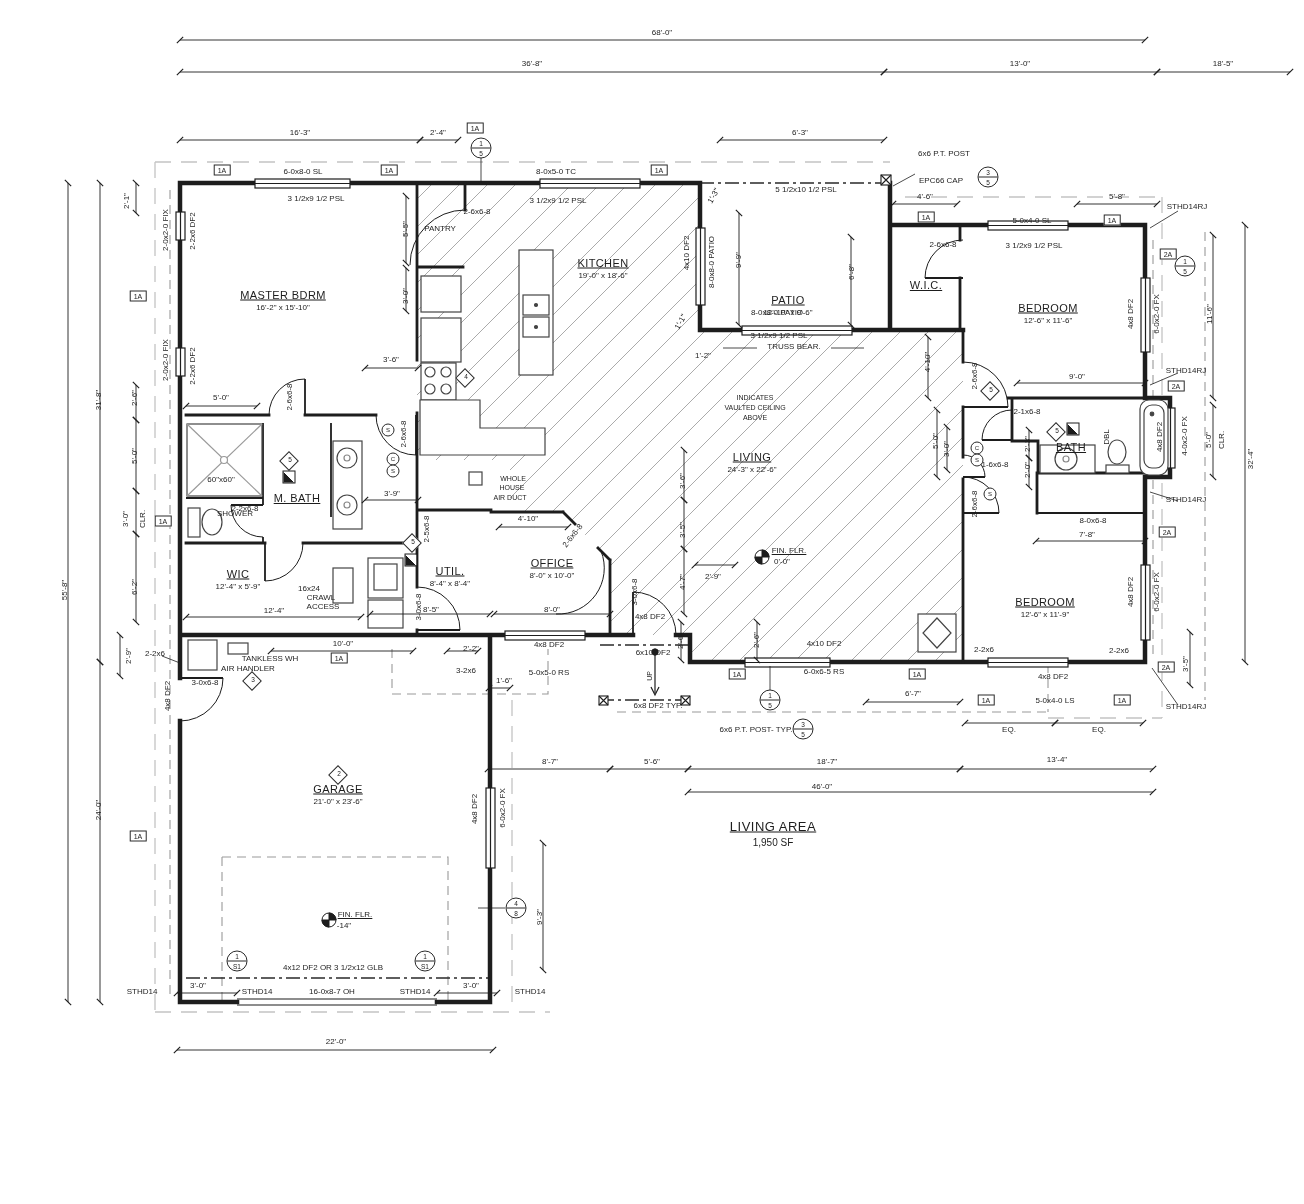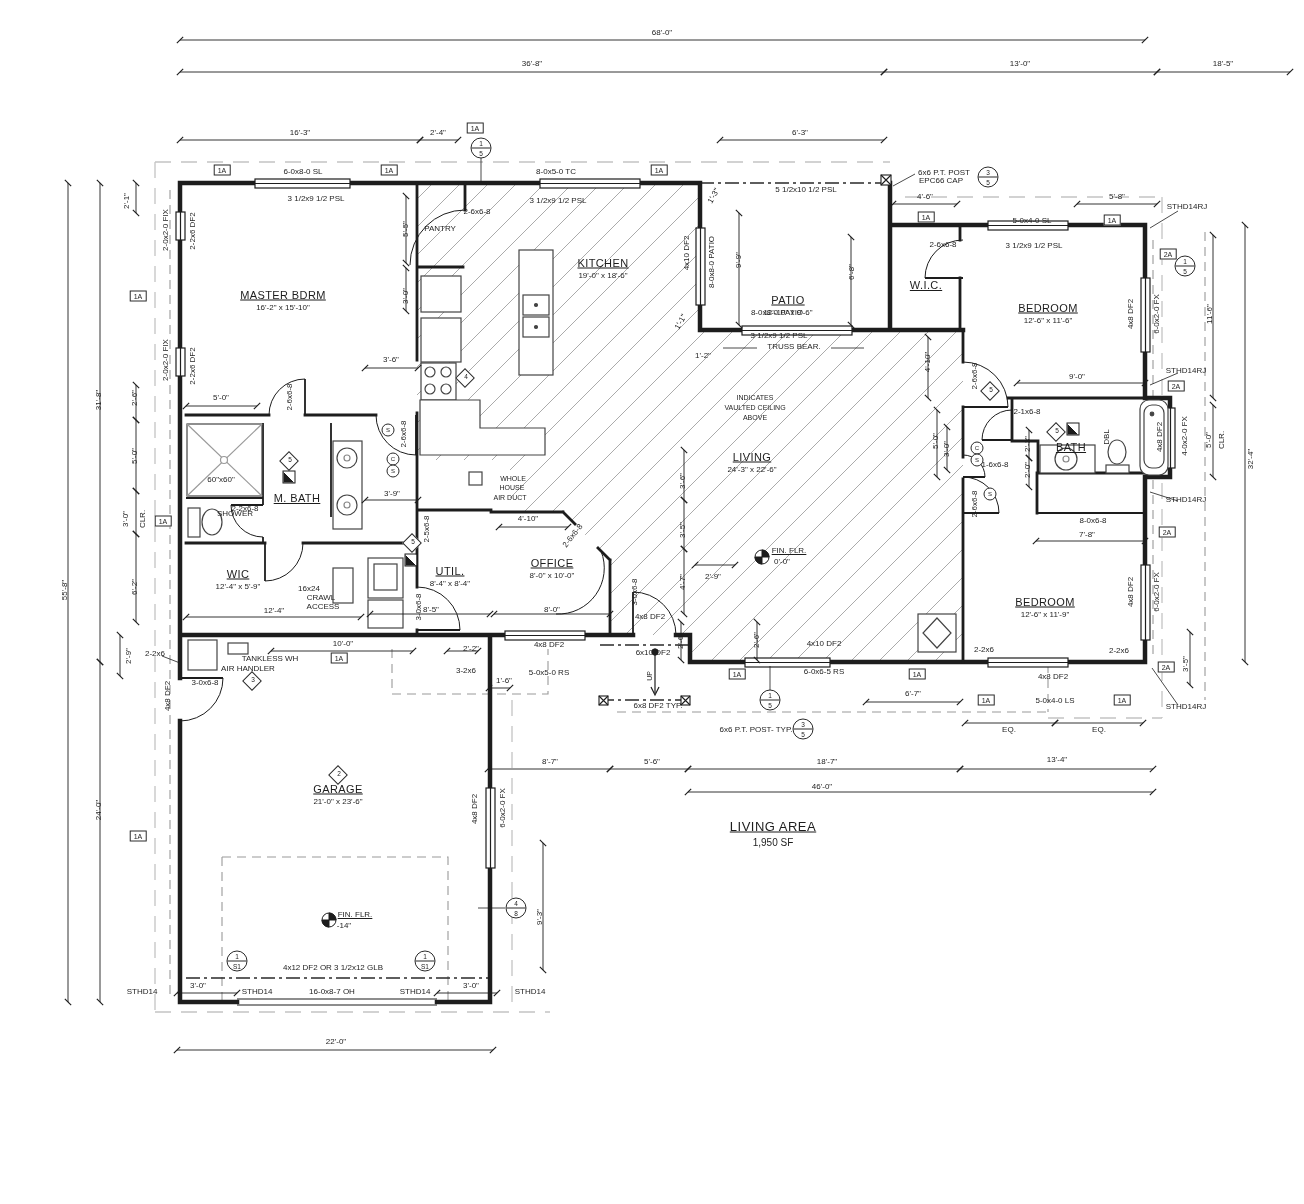--- a/index.html
+++ b/index.html
@@ -336,21 +336,21 @@
       <div class="lbl" style="left: 800px; top: 133px;">6'-3"</div>
       <div class="lbl" style="left: 925px; top: 197px;">4'-6"</div>
       <div class="lbl" style="left: 1117px; top: 197px;">5'-8"</div>
       <div class="lbl" style="left: 303px; top: 172px;">6-0x8-0 SL</div>
       <div class="lbl" style="left: 316px; top: 199px;">3 1/2x9 1/2 PSL</div>
       <div class="lbl" style="left: 556px; top: 172px;">8-0x5-0 TC</div>
       <div class="lbl" style="left: 558px; top: 201px;">3 1/2x9 1/2 PSL</div>
       <div class="lbl" style="left: 477px; top: 212px;">2-6x6-8</div>
       <div class="lbl" style="left: 440px; top: 229px;">PANTRY</div>
       <div class="lbl" style="left: 806px; top: 190px;">5 1/2x10 1/2 PSL</div>
-      <div class="lbl" style="left: 944px; top: 173px;">6x6 P.T. POST</div>
+      <div class="lbl" style="left: 944px; top: 154px;">6x6 P.T. POST</div>
       <div class="lbl" style="left: 941px; top: 181px;">EPC66 CAP</div>
       <div class="lbl" style="left: 1032px; top: 221px;">5-0x4-0 SL</div>
       <div class="lbl" style="left: 1034px; top: 246px;">3 1/2x9 1/2 PSL</div>
       <div class="lbl" style="left: 943px; top: 245px;">2-6x6-8</div>
       <div class="lbl" style="left: 1187px; top: 207px;">STHD14RJ</div>
       <div class="lbl" style="transform: translate(-50%, -50%) rotate(-90deg); left: 166px; top: 230px;">2-0x2-0 FIX</div>
       <div class="lbl" style="transform: translate(-50%, -50%) rotate(-90deg); left: 193px; top: 231px;">2-2x6 DF2</div>
       <div class="lbl" style="transform: translate(-50%, -50%) rotate(-90deg); left: 166px; top: 360px;">2-0x2-0 FIX</div>
       <div class="lbl" style="transform: translate(-50%, -50%) rotate(-90deg); left: 193px; top: 366px;">2-2x6 DF2</div>
       <div class="lbl" style="transform: translate(-50%, -50%) rotate(-90deg); left: 127px; top: 201px;">2'-1"</div>

